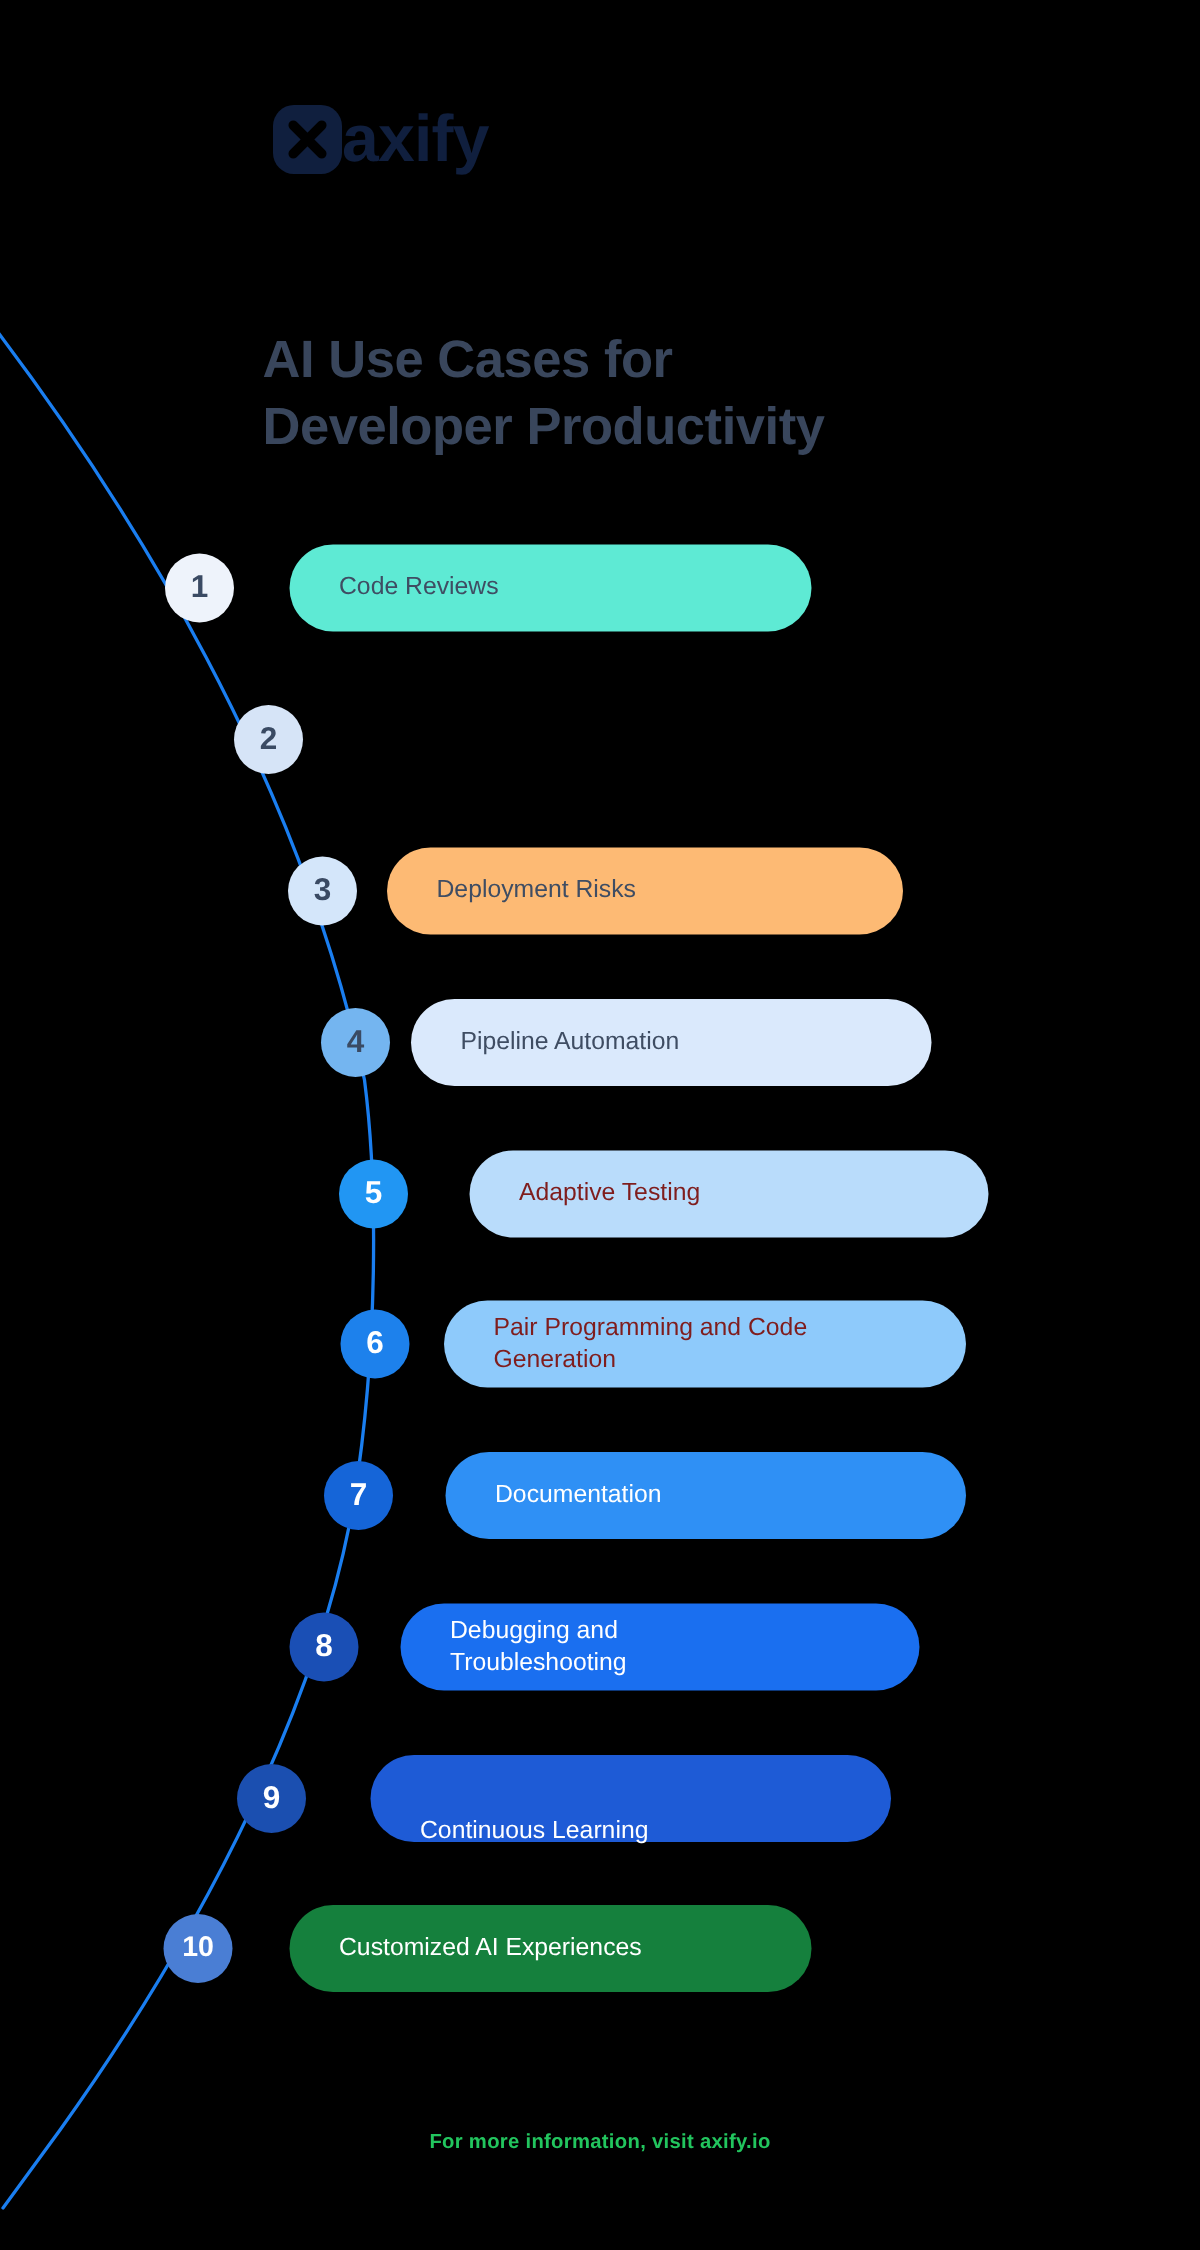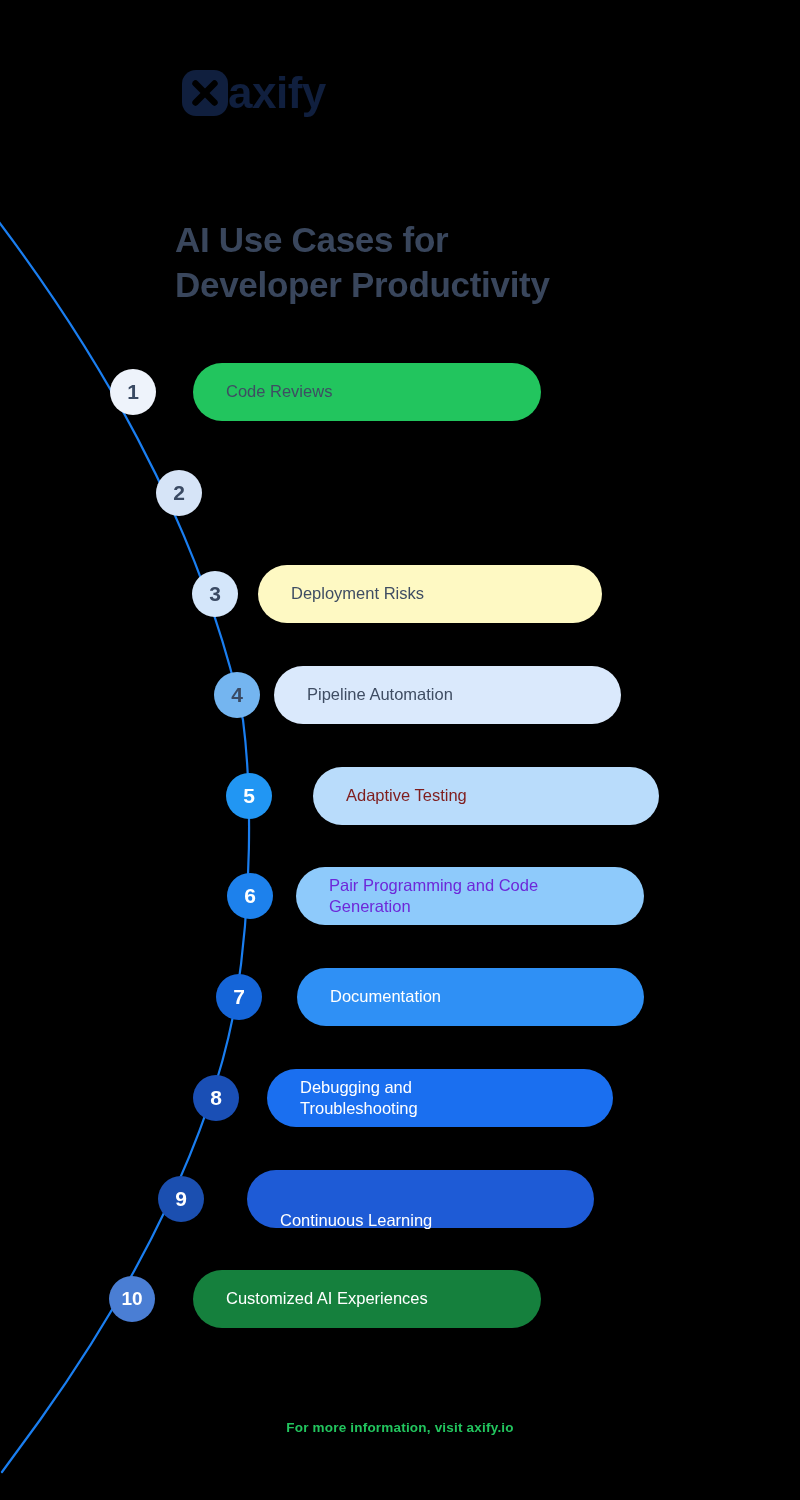--- a/index.html
+++ b/index.html
@@ -153,49 +153,49 @@
       <rect x="0" y="0" width="46" height="46" rx="14" ry="14" fill="#101f3e" mask="url(#xmask)"></rect>
     </svg>
     <div class="logo-word" style="color: rgb(16, 31, 62);">axify</div>
   </div>
 
   <div class="title" style="color: rgb(57, 70, 92);">AI Use Cases for
 Developer Productivity</div>
 
   <div class="steps" id="steps-container">
       <div class="step" style="top: 363px;">
-        <div class="step-pill" style="left: 193px; width: 348px; background: #22c55e;">
+        <div class="step-pill" style="left: 193px; width: 348px; background: #5eead4;">
           <div class="step-label" style="color: rgb(63, 77, 99);">Code Reviews</div>
         </div>
         <div class="step-circle" style="left: 110px; background: rgb(238, 243, 251); color: rgb(58, 74, 99);">1</div>
       </div>
       <div class="step" style="top: 464px;">
         <div class="step-circle" style="left: 156px; background: rgb(214, 228, 247); color: rgb(58, 74, 99);">2</div>
       </div>
       <div class="step" style="top: 565px;">
-        <div class="step-pill" style="left: 258px; width: 344px; background: #fef9c3;">
+        <div class="step-pill" style="left: 258px; width: 344px; background: #fdba74;">
           <div class="step-label" style="color: rgb(63, 77, 99);">Deployment Risks</div>
         </div>
         <div class="step-circle" style="left: 192px; background: rgb(212, 230, 250); color: rgb(58, 74, 99);">3</div>
       </div>
       <div class="step" style="top: 666px;">
         <div class="step-pill" style="left: 274px; width: 347px; background: rgb(218, 233, 252);">
           <div class="step-label" style="color: rgb(63, 77, 99);">Pipeline Automation</div>
         </div>
         <div class="step-circle" style="left: 214px; background: rgb(116, 181, 240); color: rgb(58, 74, 99);">4</div>
       </div>
       <div class="step" style="top: 767px;">
         <div class="step-pill" style="left: 313px; width: 346px; background: rgb(185, 220, 251);">
           <div class="step-label" style="color: #7f1d1d;">Adaptive Testing</div>
         </div>
         <div class="step-circle" style="left: 226px; background: rgb(33, 150, 243); color: rgb(255, 255, 255);">5</div>
       </div>
       <div class="step" style="top: 867px;">
         <div class="step-pill" style="left: 296px; width: 348px; background: rgb(142, 202, 251);">
-          <div class="step-label" style="color: #6d28d9;">Pair Programming and Code
+          <div class="step-label" style="color: #7f1d1d;">Pair Programming and Code
 Generation</div>
         </div>
         <div class="step-circle" style="left: 227px; background: rgb(29, 129, 236); color: rgb(255, 255, 255);">6</div>
       </div>
       <div class="step" style="top: 968px;">
         <div class="step-pill" style="left: 297px; width: 347px; background: rgb(47, 144, 245);">
           <div class="step-label" style="color: rgb(255, 255, 255);">Documentation</div>
         </div>
         <div class="step-circle" style="left: 216px; background: rgb(21, 101, 216); color: rgb(255, 255, 255);">7</div>
       </div>

